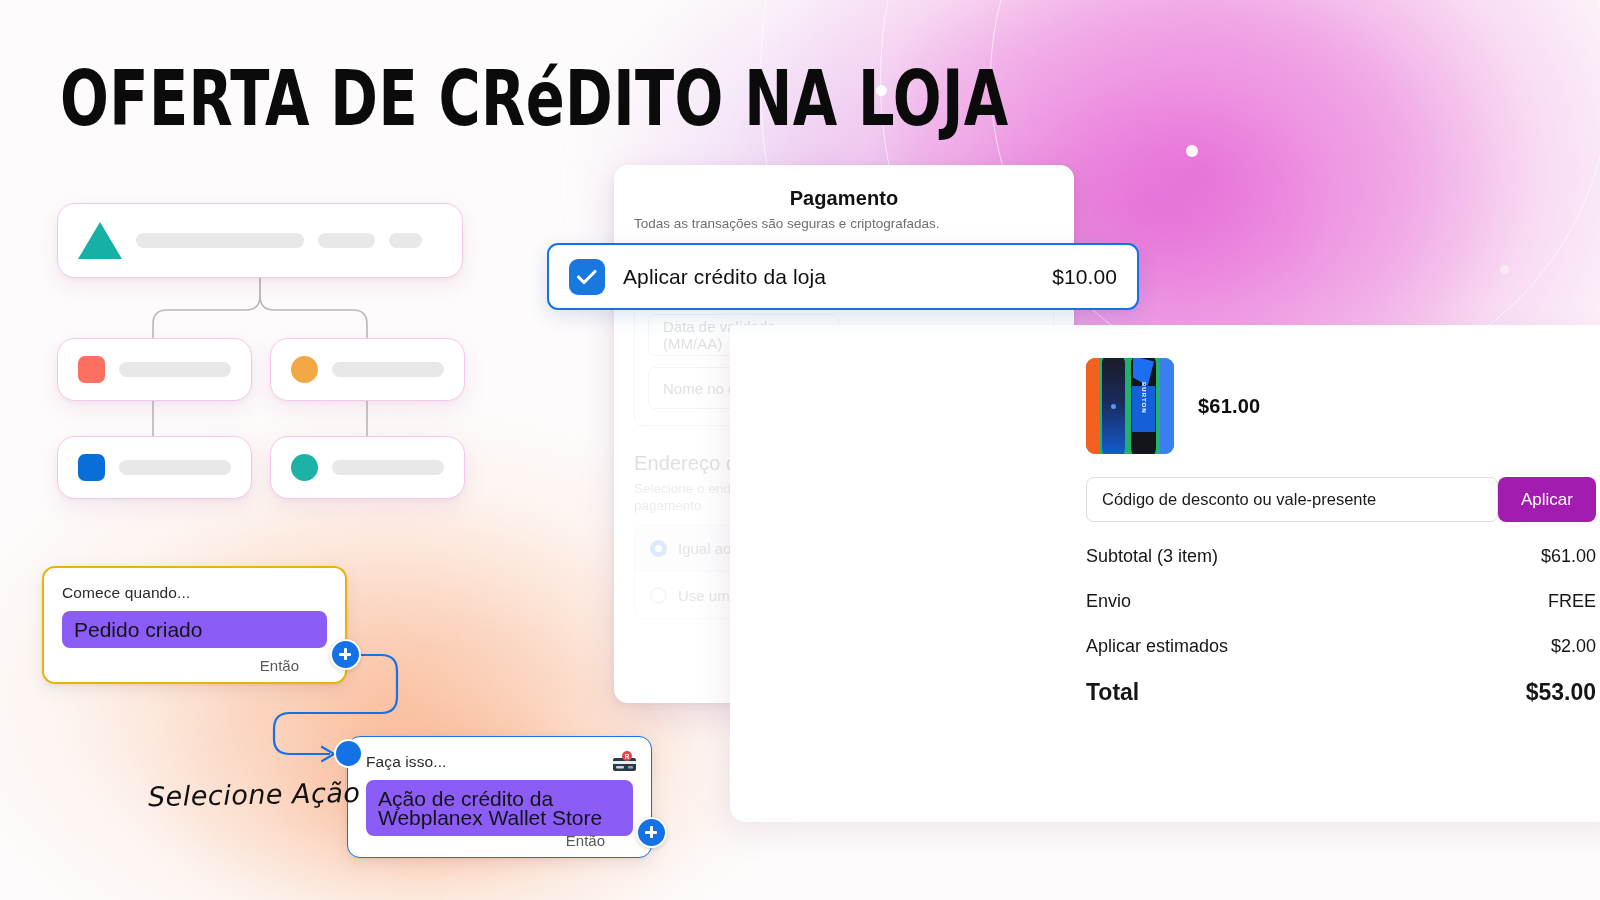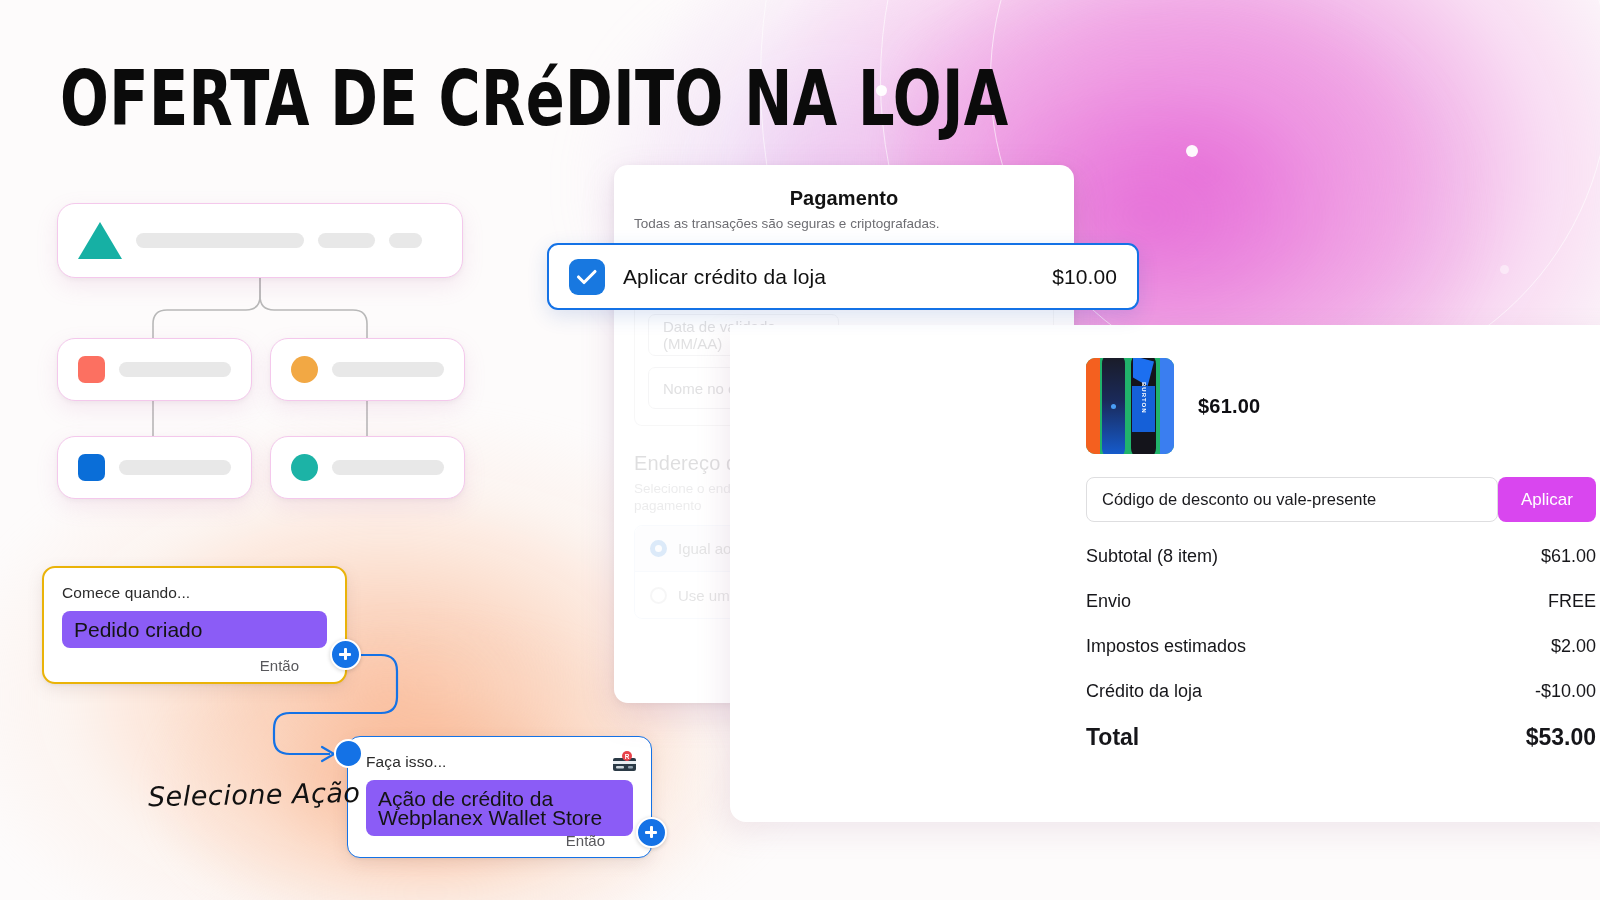--- a/index.html
+++ b/index.html
@@ -185,21 +185,21 @@
   }
   #product-name { font-size:17.5px; color:#121216; line-height:21px; flex:1; }
   #product-price { font-size:20px; font-weight:bold; color:#0e0e12; letter-spacing:0.2px; }
   #discount-row { margin-top:23px; display:flex; }
   #discount-input {
     flex:1; height:45px; border:1px solid #dedee0; border-radius:8px;
     display:flex; align-items:center; padding:0 15px;
     font-size:16.5px; color:#1a1a1e; background:#fff;
   }
   #apply-btn {
-    width:98px; height:45px; border-radius:8px; background:#d946ef; color:#fff;
+    width:98px; height:45px; border-radius:8px; background:#a21caf; color:#fff;
     display:flex; align-items:center; justify-content:center; font-size:17px;
     border:none; cursor:pointer; font-family:inherit;
   }
   .sum-line {
     display:flex; justify-content:space-between; align-items:baseline;
     margin-top:24px; font-size:18px; color:#16161a;
   }
   .sum-line.total { margin-top:22px; font-size:23px; font-weight:bold; }
 </style>
 </head>
@@ -308,34 +308,30 @@
       <div id="product-price">$61.00</div>
     </div>
 
     <div id="discount-row">
       <div id="discount-input">Código de desconto ou vale-presente</div>
       <button id="apply-btn">Aplicar</button>
     </div>
 
     <div id="sum-lines">
         <div class="sum-line">
-          <span>Subtotal (8 item)</span>
+          <span>Subtotal (3 item)</span>
           <span>$61.00</span>
         </div>
         <div class="sum-line">
           <span>Envio</span>
           <span>FREE</span>
         </div>
         <div class="sum-line">
-          <span>Impostos estimados</span>
+          <span>Aplicar estimados</span>
           <span>$2.00</span>
-        </div>
-        <div class="sum-line">
-          <span>Crédito da loja</span>
-          <span>-$10.00</span>
         </div>
       </div>
 
     <div class="sum-line total">
       <span>Total</span>
       <span>$53.00</span>
     </div>
   </div>
 </div>
 

